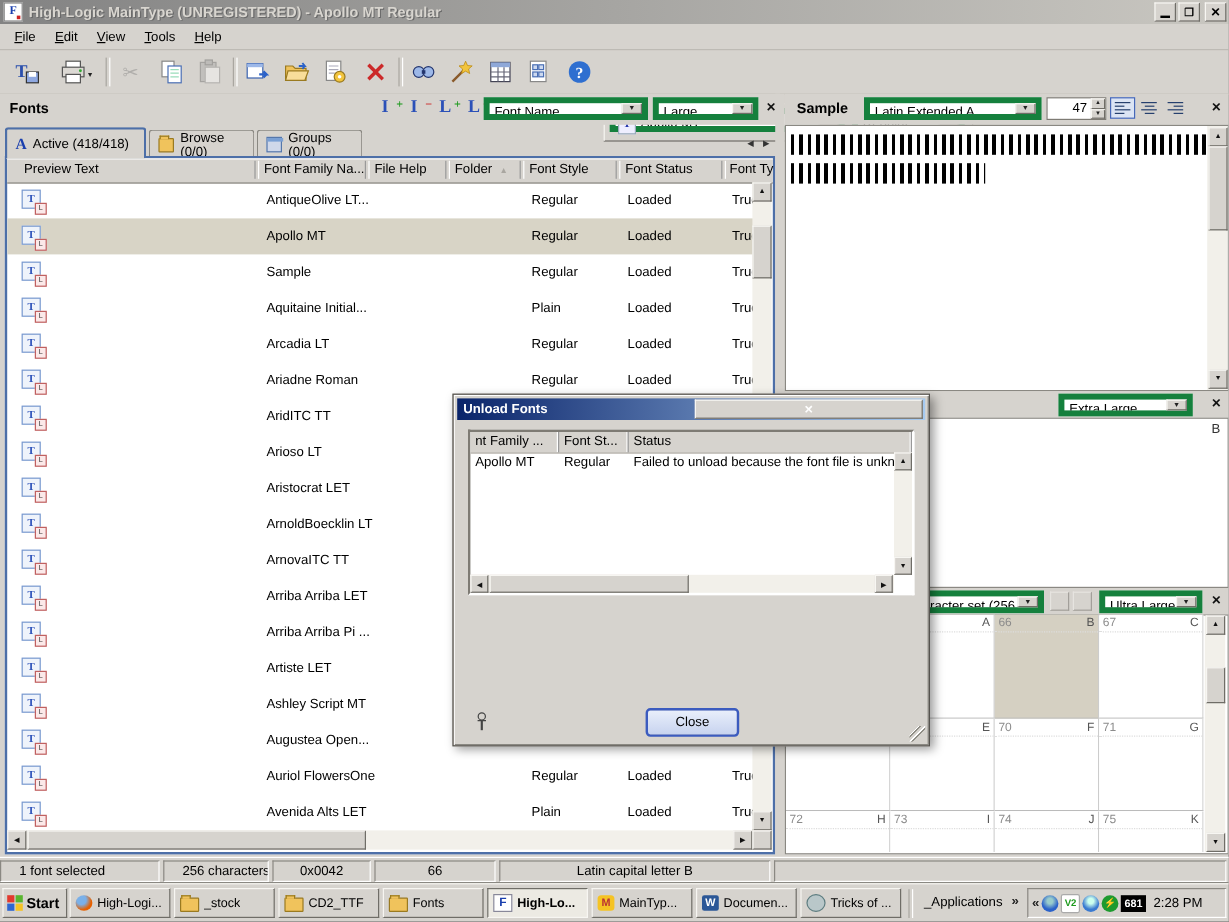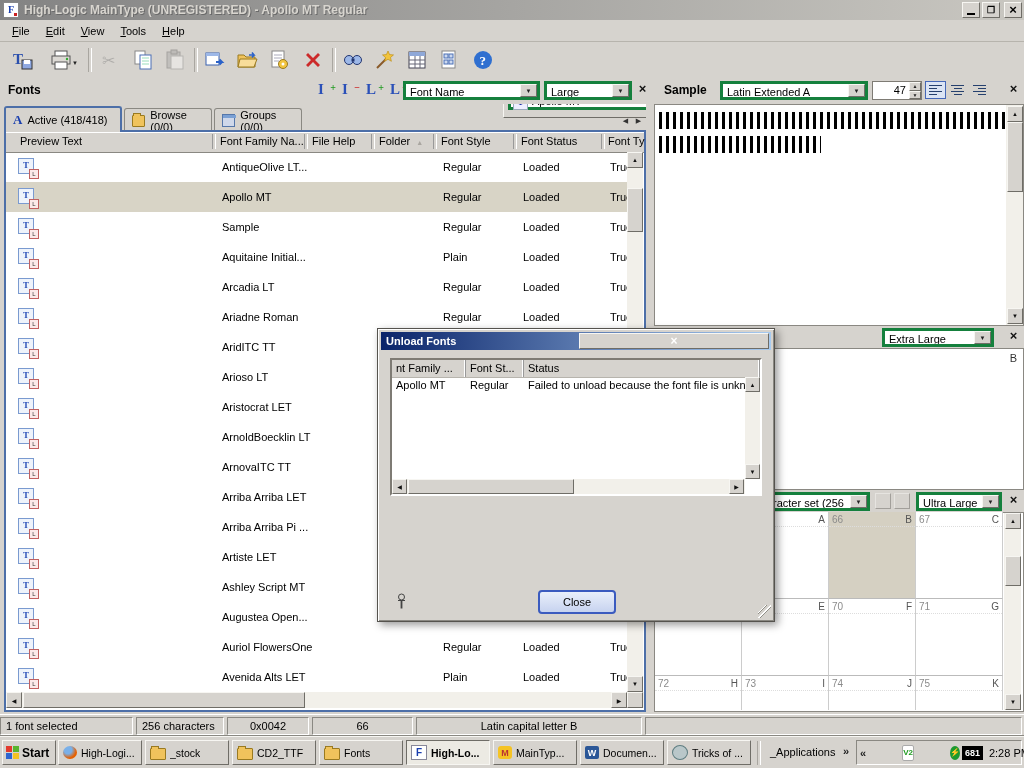--- a/index.html
+++ b/index.html
@@ -27,21 +27,21 @@
   .menuitem::first-letter{text-decoration:underline;}
   
   .toolbar{position:absolute;left:0;top:42px;width:1024px;height:36px;background:#d6d3ce;
            border-bottom:1px solid #b7b4ad;}
   .tbtn{position:absolute;top:4px;width:30px;height:28px;display:flex;align-items:center;justify-content:center;}
   .tbtn svg{width:22px;height:22px;}
   .tbtn.disabled{opacity:.4;filter:grayscale(1);}
   .tsep{position:absolute;top:6px;width:2px;height:24px;border-left:1px solid #a9a6a0;border-right:1px solid #fff;}
   .dd{position:absolute;top:14px;font-size:6px;color:#222;}
   .comboframe{position:absolute;left:503px;top:44px;width:306px;height:30px;}
-  .combo{position:absolute;background:#fff;border:3px solid #15803d;display:flex;align-items:stretch;box-sizing:border-box;}
+  .combo{position:absolute;background:#fff;border:5px solid #15803d;display:flex;align-items:stretch;box-sizing:border-box;}
   .combo .cval{flex:1;padding:2px 4px;white-space:nowrap;overflow:hidden;font-size:11px;}
   .combo .cbtn{width:15px;background:#d6d3ce;border:1px solid;border-color:#f7f6f2 #6f6d67 #6f6d67 #f7f6f2;
                display:flex;align-items:center;justify-content:center;}
   .combo .cbtn::before{content:"▼";font-size:6px;color:#222;}
   .tico{width:13px;height:13px;margin:2px 0 0 2px;border:1px solid #9ab;background:#eef;
         font:bold 10px "Liberation Serif",serif;color:#23a;text-align:center;line-height:12px;}
   
   .panelhead{position:absolute;background:#d6d3ce;}
   .phtitle{position:absolute;left:8px;top:5px;font-weight:bold;font-size:12px;}
   .gbtn{position:absolute;top:3px;width:22px;height:18px;font-family:"Liberation Serif",serif;
@@ -135,21 +135,21 @@
   .dprog .fill{position:absolute;left:1px;top:1px;right:1px;bottom:1px;background:#b9cbf2;
         border:1px solid #4560b0;border-radius:3px;}
   .dpin{position:absolute;left:18px;top:264px;}
   .closebtn{position:absolute;left:160px;top:261px;width:78px;height:24px;border:2px solid #3b5bbf;border-radius:4px;
         background:linear-gradient(#e9effb,#c7d3ef);font-size:11px;text-align:center;line-height:20px;box-sizing:border-box;}
   .grip{position:absolute;right:3px;bottom:3px;width:13px;height:13px;
         background:linear-gradient(135deg,transparent 0 5px,#fff 5px 6px,#908e86 6px 7px,transparent 7px 9px,#fff 9px 10px,#908e86 10px 11px,transparent 11px);}
   
   .statusbar{position:absolute;left:0;top:714px;width:1024px;height:22px;background:#d6d3ce;
              border-top:1px solid #fff;display:flex;gap:3px;padding:2px 2px 0 0;box-sizing:border-box;}
-  .sbcell{border:1px solid;border-color:#8a8882 #fff #fff #8a8882;padding:2px 5px;box-sizing:border-box;
+  .sbcell{border:1px solid;border-color:#8a8882 #fff #fff #8a8882;padding:2px 15px;box-sizing:border-box;
           white-space:nowrap;overflow:hidden;height:18px;}
   .sbcell:nth-child(1){width:133px;} .sbcell:nth-child(2){width:88px;}
   .sbcell:nth-child(3){width:82px;text-align:center;} .sbcell:nth-child(4){width:101px;text-align:center;}
   .sbcell:nth-child(5){width:226px;text-align:center;} .sbcell:nth-child(6){flex:1;}
   
   .taskbar{position:absolute;left:0;top:736px;width:1024px;height:32px;background:#d6d3ce;
            border-top:1px solid #f7f6f2;box-shadow:0 -1px 0 #8a8882;}
   .startbtn{position:absolute;left:2px;top:3px;width:54px;height:25px;display:flex;align-items:center;gap:3px;
             padding-left:3px;box-sizing:border-box;font-weight:bold;font-size:12px;}
   .flag{width:13px;height:13px;display:grid;grid-template-columns:6px 6px;grid-template-rows:6px 6px;gap:1px;}
@@ -170,21 +170,21 @@
   .ic-maintype2{background:#f5c324;border-radius:3px;color:#b33;}
   .ic-maintype2::before{content:"M";font-size:9px;}
   .ic-word{background:#2b5797;color:#fff;border-radius:2px;}
   .ic-word::before{content:"W";font-size:9px;}
   .ic-app{background:#b9c7c9;border-radius:50%;border:1px solid #5e7d80;}
   .tbsep{position:absolute;top:4px;width:2px;height:24px;border-left:1px solid #a9a6a0;border-right:1px solid #fff;}
   .applabel{position:absolute;top:9px;font-size:11px;}
   .chev{position:absolute;top:8px;font-weight:bold;font-size:11px;color:#222;}
   .tray{position:absolute;left:856px;top:3px;width:166px;height:25px;border:1px solid;
         border-color:#8a8882 #fff #fff #8a8882;display:flex;align-items:center;gap:2px;padding:0 3px;box-sizing:border-box;}
-  .trayicon{width:14px;height:14px;border-radius:2px;font:bold 8px "Liberation Sans",sans-serif;text-align:center;line-height:14px;margin-left:16px;}
+  .trayicon{width:14px;height:14px;border-radius:2px;font:bold 8px "Liberation Sans",sans-serif;text-align:center;line-height:14px;}
   .ti-1{background:radial-gradient(circle at 50% 35%,#9cc 20%,#2b62c9 60%);border-radius:50%;}
   .ti-2{background:#fff;border:1px solid #aaa;color:#1d9a1d;}
   .ti-3{background:radial-gradient(circle at 50% 35%,#cfe 20%,#3a7ad0 60%);border-radius:50%;}
   .ti-4{background:#1d9a2f;border-radius:50%;color:#fff;}
   .badge{background:#000;color:#fff;font:bold 9px "Liberation Sans",sans-serif;padding:2px 3px;line-height:10px;}
   .clock{margin-left:4px;font-size:11px;white-space:nowrap;}
 </style>
 </head>
 <body>
 

